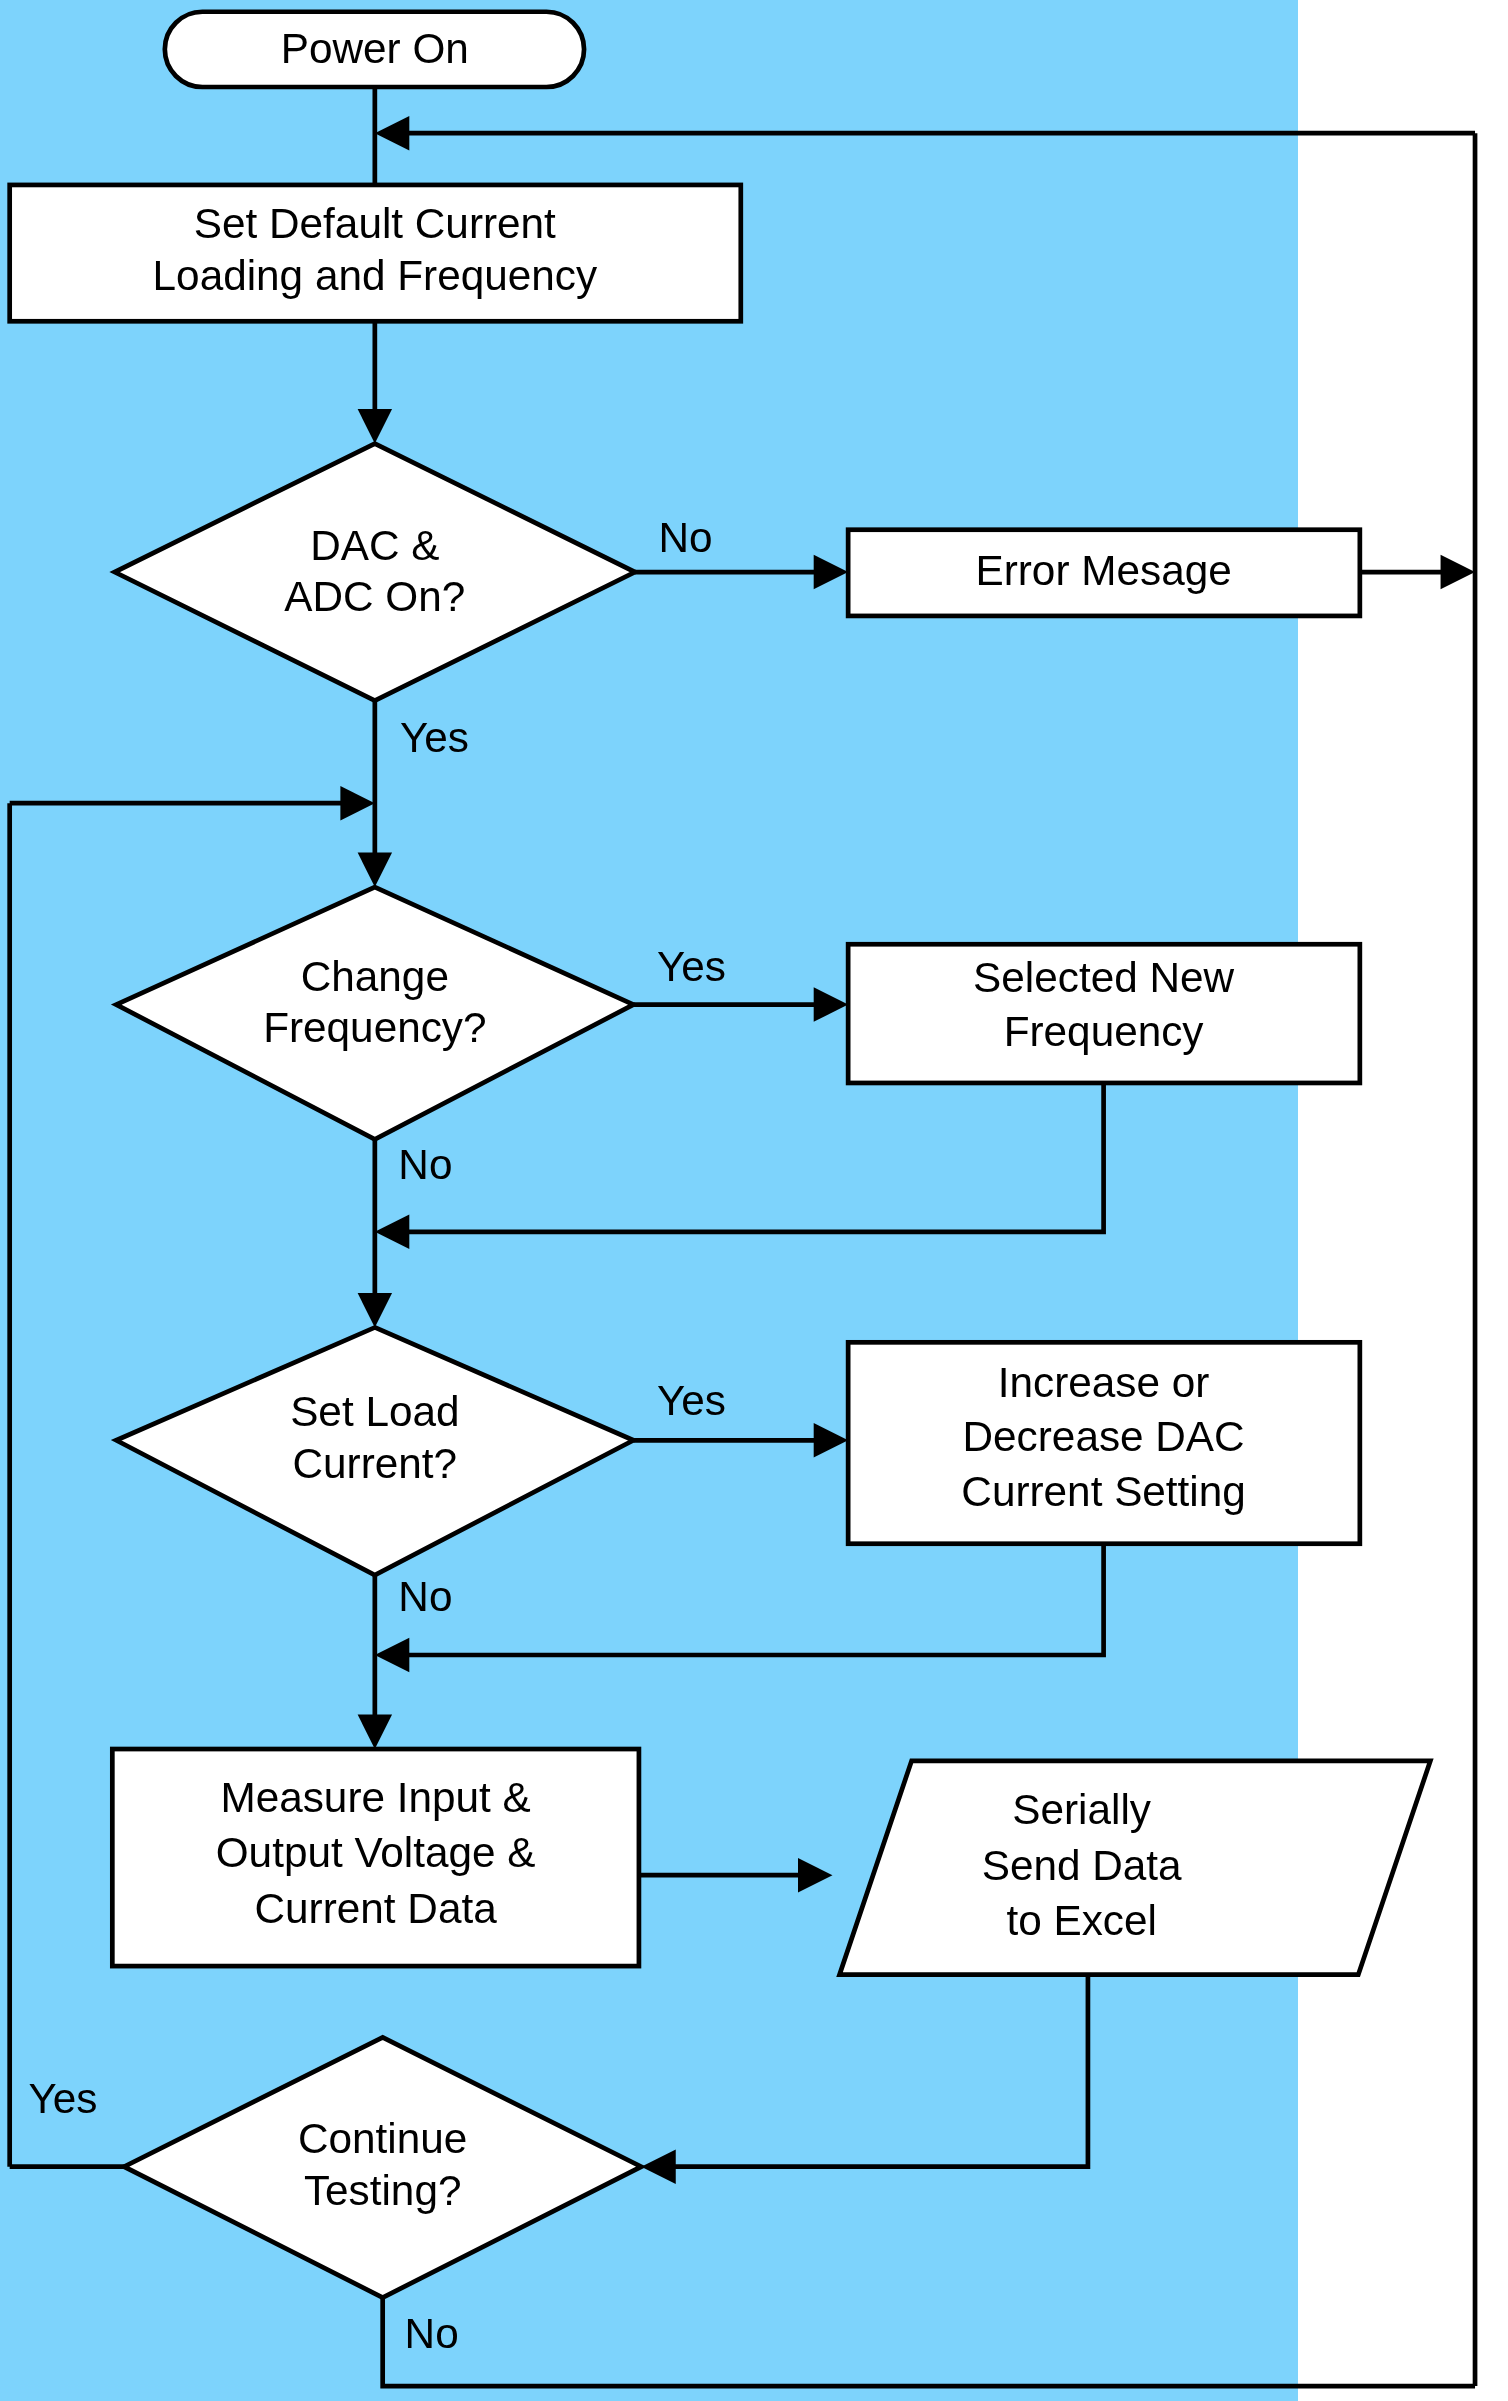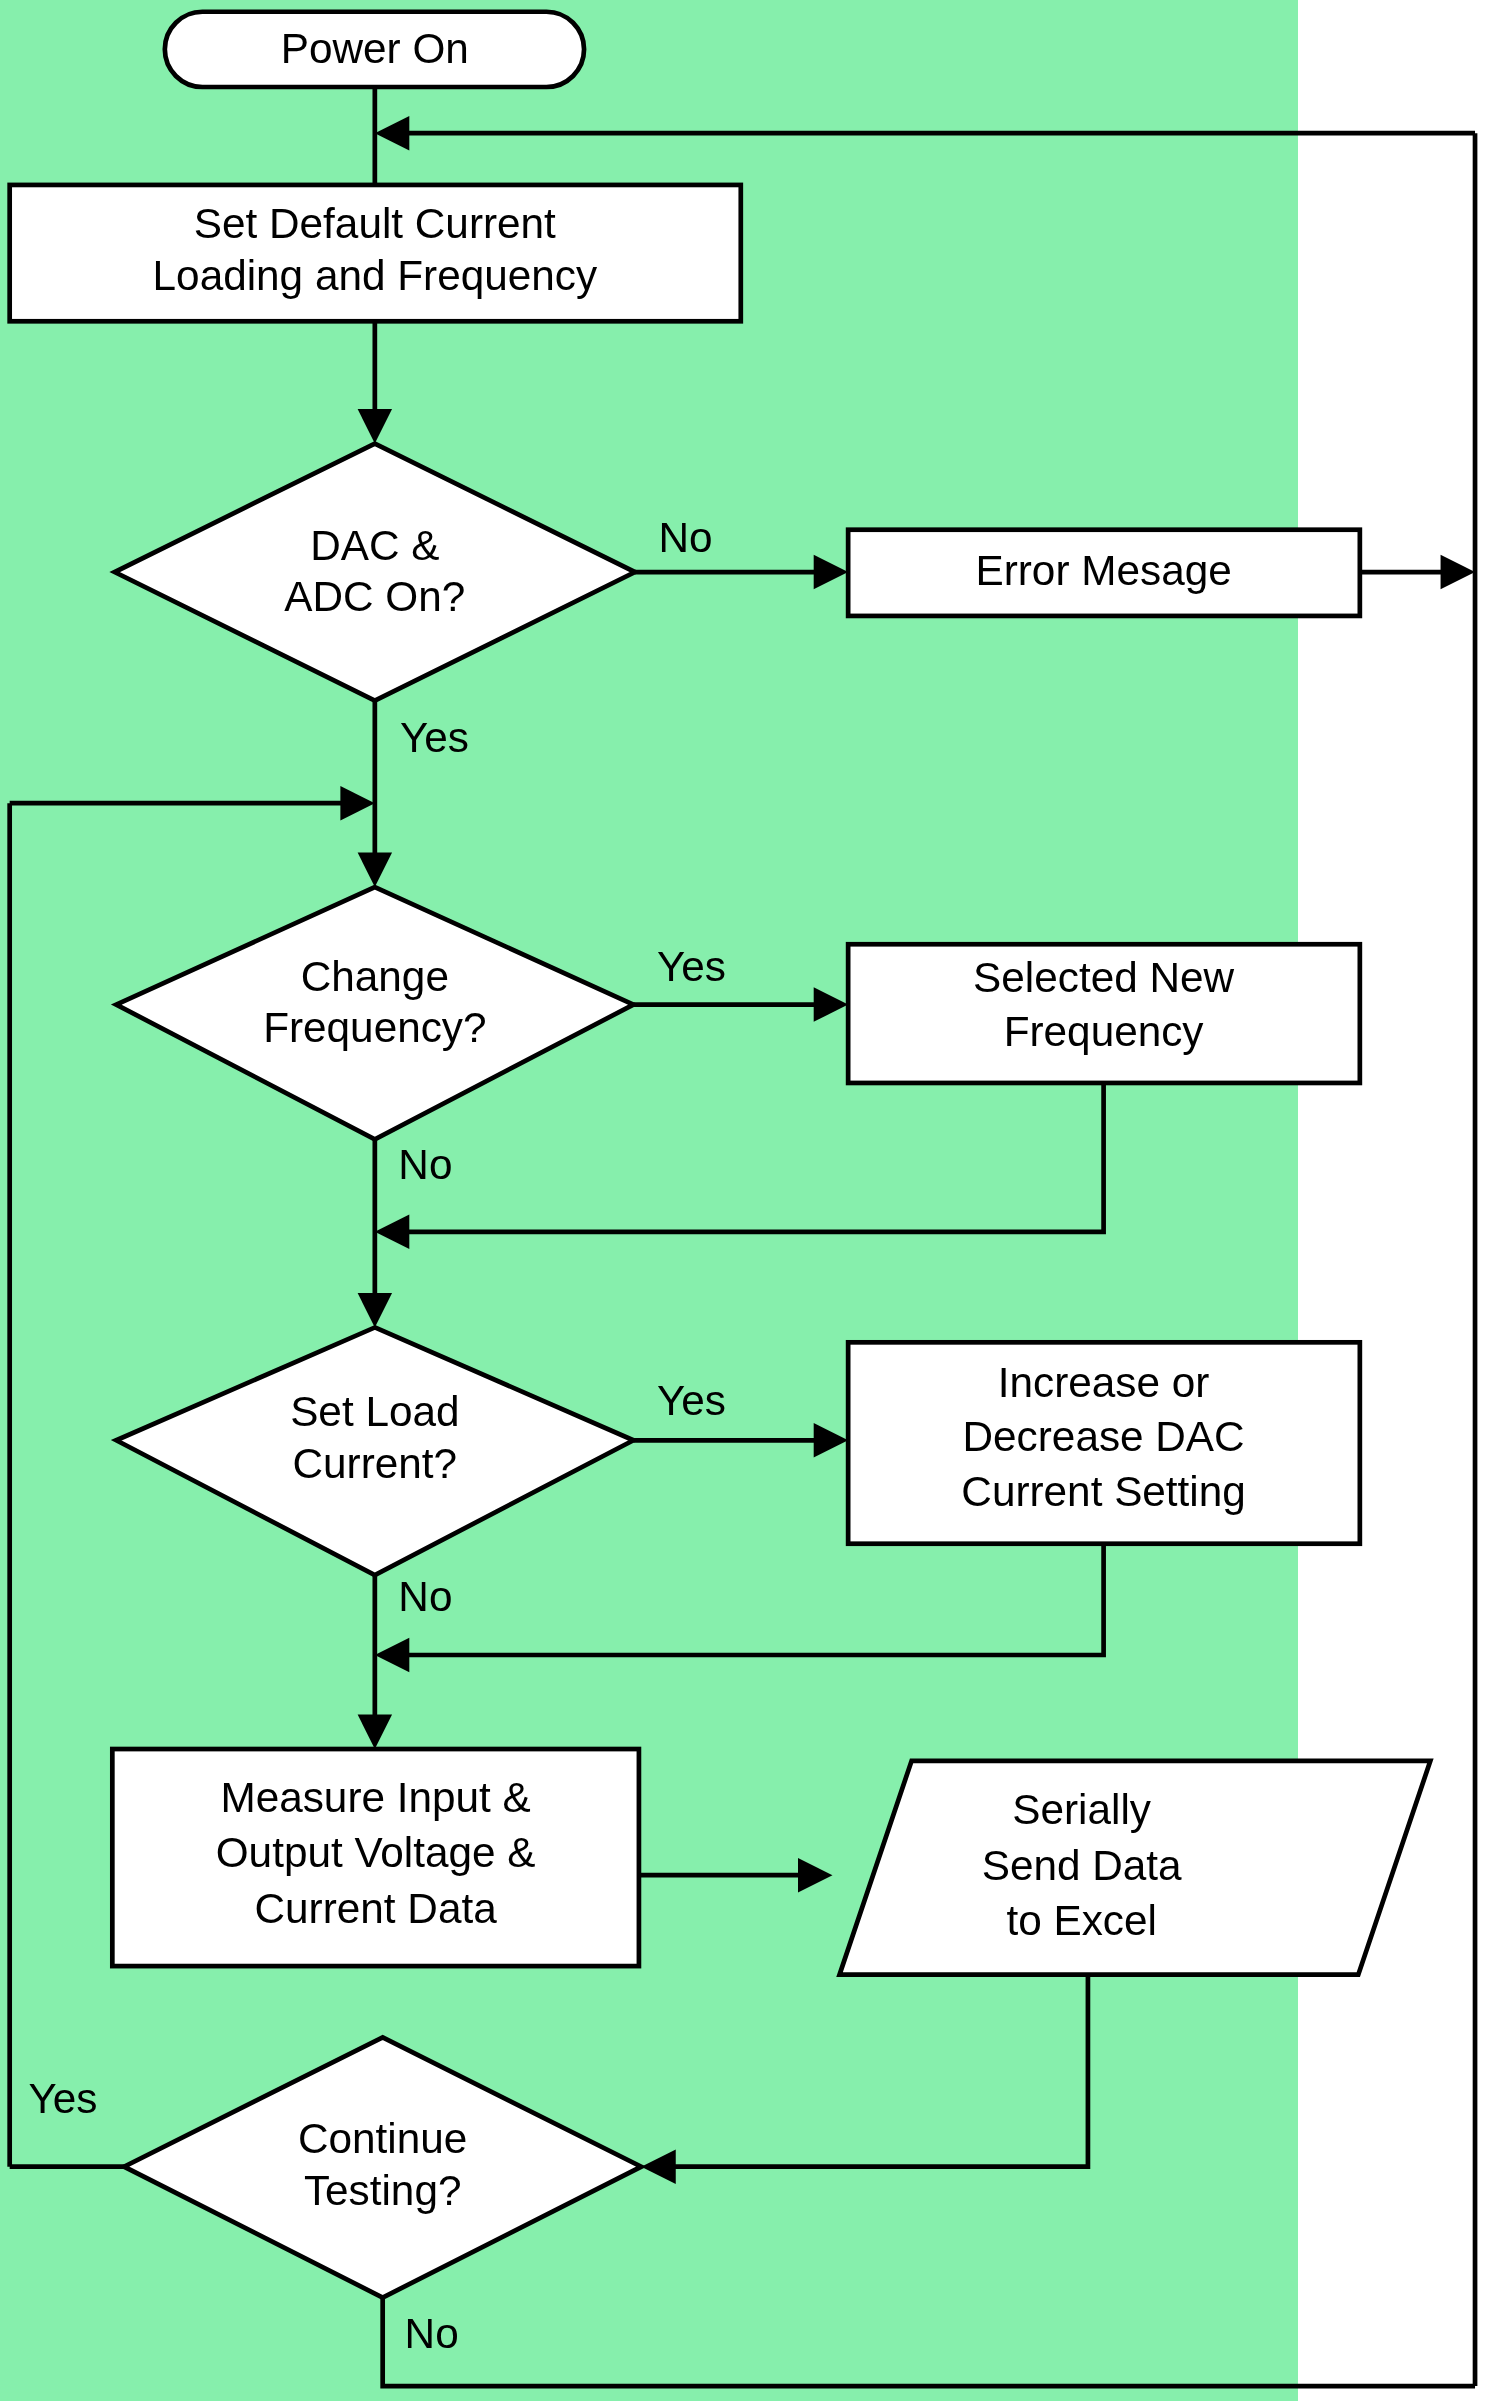--- a/index.html
+++ b/index.html
@@ -5,21 +5,21 @@
 <style>
   html, body {
     margin: 0;
     padding: 0;
     background: #ffffff;
   }
   #chart-root {
     position: relative;
     width: 1298px;
     height: 2401px;
-    background: #86efac;
+    background: #7dd3fc;
     font-family: "Liberation Sans", sans-serif;
   }
   svg#flow {
     display: block;
     width: 1509px;
     height: 2401px;
   }
   .node-shape {
     fill: #ffffff;
     stroke: #000000;

